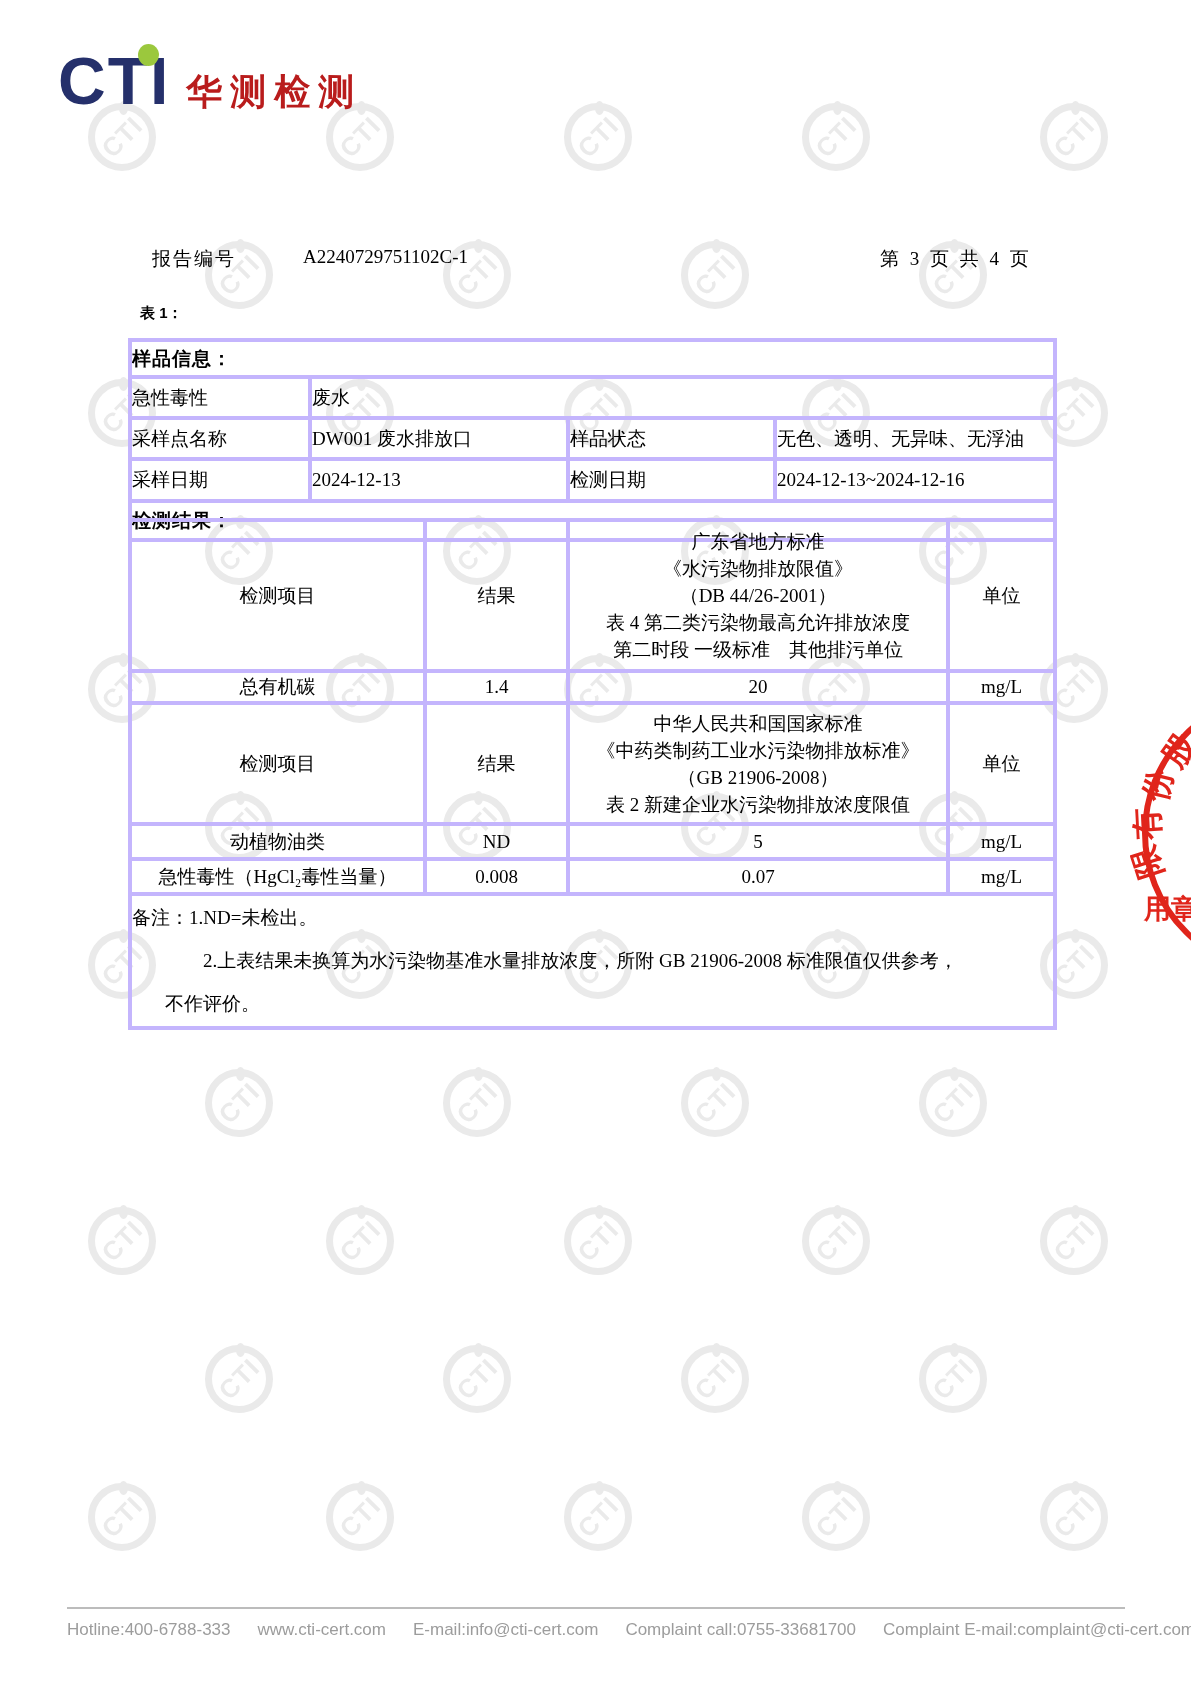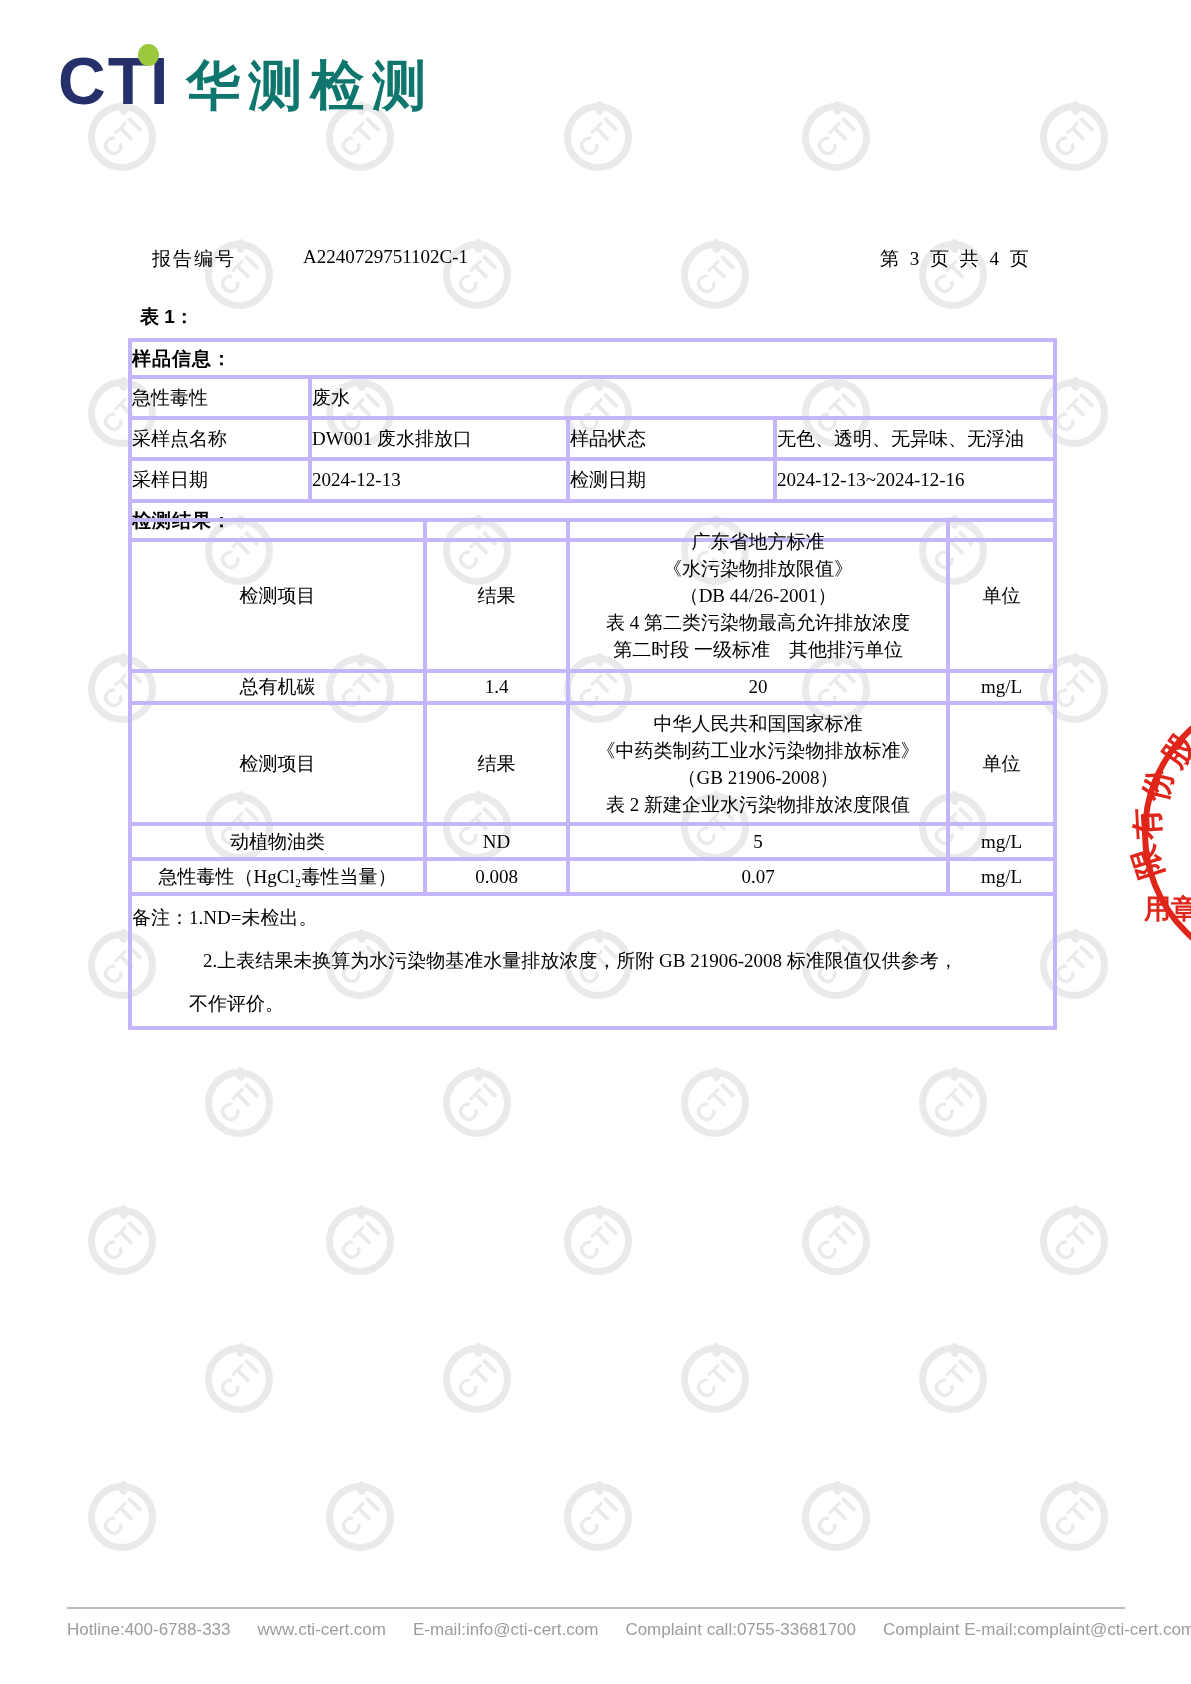--- a/index.html
+++ b/index.html
@@ -12,45 +12,45 @@
         font:bold 26px "Liberation Sans",sans-serif;font-style:normal;color:#eaeaea;
         transform:rotate(-45deg);letter-spacing:1px;}
   .wm b{position:absolute;width:9px;height:14px;border-radius:50%;background:#eaeaea;
         left:24px;top:-9px;}
   
   .logo{position:absolute;left:58px;top:48px;z-index:1;display:flex;align-items:baseline;}
   .logo-cti{font-family:"Liberation Sans",sans-serif;font-weight:800;font-size:66px;
             color:#25306b;letter-spacing:2px;line-height:1;}
   .logo-dot{position:absolute;left:80px;top:-4px;width:21px;height:22px;border-radius:50%;
             background:#9bc83d;}
-  .logo-cn{font-family:"Liberation Sans",sans-serif;font-weight:bold;font-size:54px;
-           color:#0f766e;letter-spacing:8px;margin-left:16px;line-height:1;margin-top:8px;}
+  .logo-cn{font-family:"Liberation Sans",sans-serif;font-weight:bold;font-size:36px;
+           color:#b91c1c;letter-spacing:8px;margin-left:16px;line-height:1;margin-top:8px;}
   .doc-title{position:absolute;left:0;top:154px;width:1191px;text-align:center;z-index:1;
              font-size:46px;letter-spacing:13px;font-weight:normal;}
   .report-line{position:absolute;left:0;top:246px;width:1191px;height:26px;z-index:1;font-size:19px;font-family:Liberation Serif, serif;}
   .report-label{position:absolute;left:152px;letter-spacing:2px;}
   .report-no{position:absolute;left:303px;}
   .report-pages{position:absolute;left:880px;letter-spacing:3px;}
   .tbl1-label{position:absolute;left:140px;top:304px;z-index:1;
-              font-family:"Liberation Sans",sans-serif;font-weight:bold;font-size:19px;}
+              font-family:"Liberation Sans",sans-serif;font-weight:bold;font-size:15px;}
   
   table.tbl{position:absolute;left:128px;z-index:1;border-collapse:collapse;table-layout:fixed;
             width:925px;}
   table.tblA{top:338px;}
   table.tblB{top:518px;}
   .tbl td{border:4px solid #c4b5fd;font-size:19px;padding:0;overflow:hidden;}
   .sec{font-family:"Liberation Sans",sans-serif;font-weight:bold;font-size:20px;
        text-align:left;padding-left:10px;letter-spacing:1px;}
   .lbl,.val{text-align:left;padding-left:12px;}
   .ctr{text-align:center;}
   .std{text-align:center;vertical-align:middle;}
   .std div{line-height:27px;}
   .remark{vertical-align:top;text-align:left;padding:2px 14px 0 18px;line-height:43px;}
   .remark .ind1{margin-left:71px;}
-  .remark .ind2{margin-left:57px;}
+  .remark .ind2{margin-left:33px;}
   
   .stamp{position:absolute;left:1130px;top:700px;z-index:2;}
   .stamp text{fill:#e0251b;font-family:"Liberation Serif","DejaVu Serif",serif;font-weight:bold;}
   
   .footer-rule{position:absolute;left:67px;top:1607px;width:1058px;border-top:2px solid #bcbcbc;z-index:1;}
   .footer{position:absolute;left:67px;top:1620px;width:1100px;z-index:1;display:flex;gap:27px;
           font-family:"Liberation Sans",sans-serif;font-size:17px;color:#9c9c9c;white-space:nowrap;}
 </style>
 </head>
 <body>

